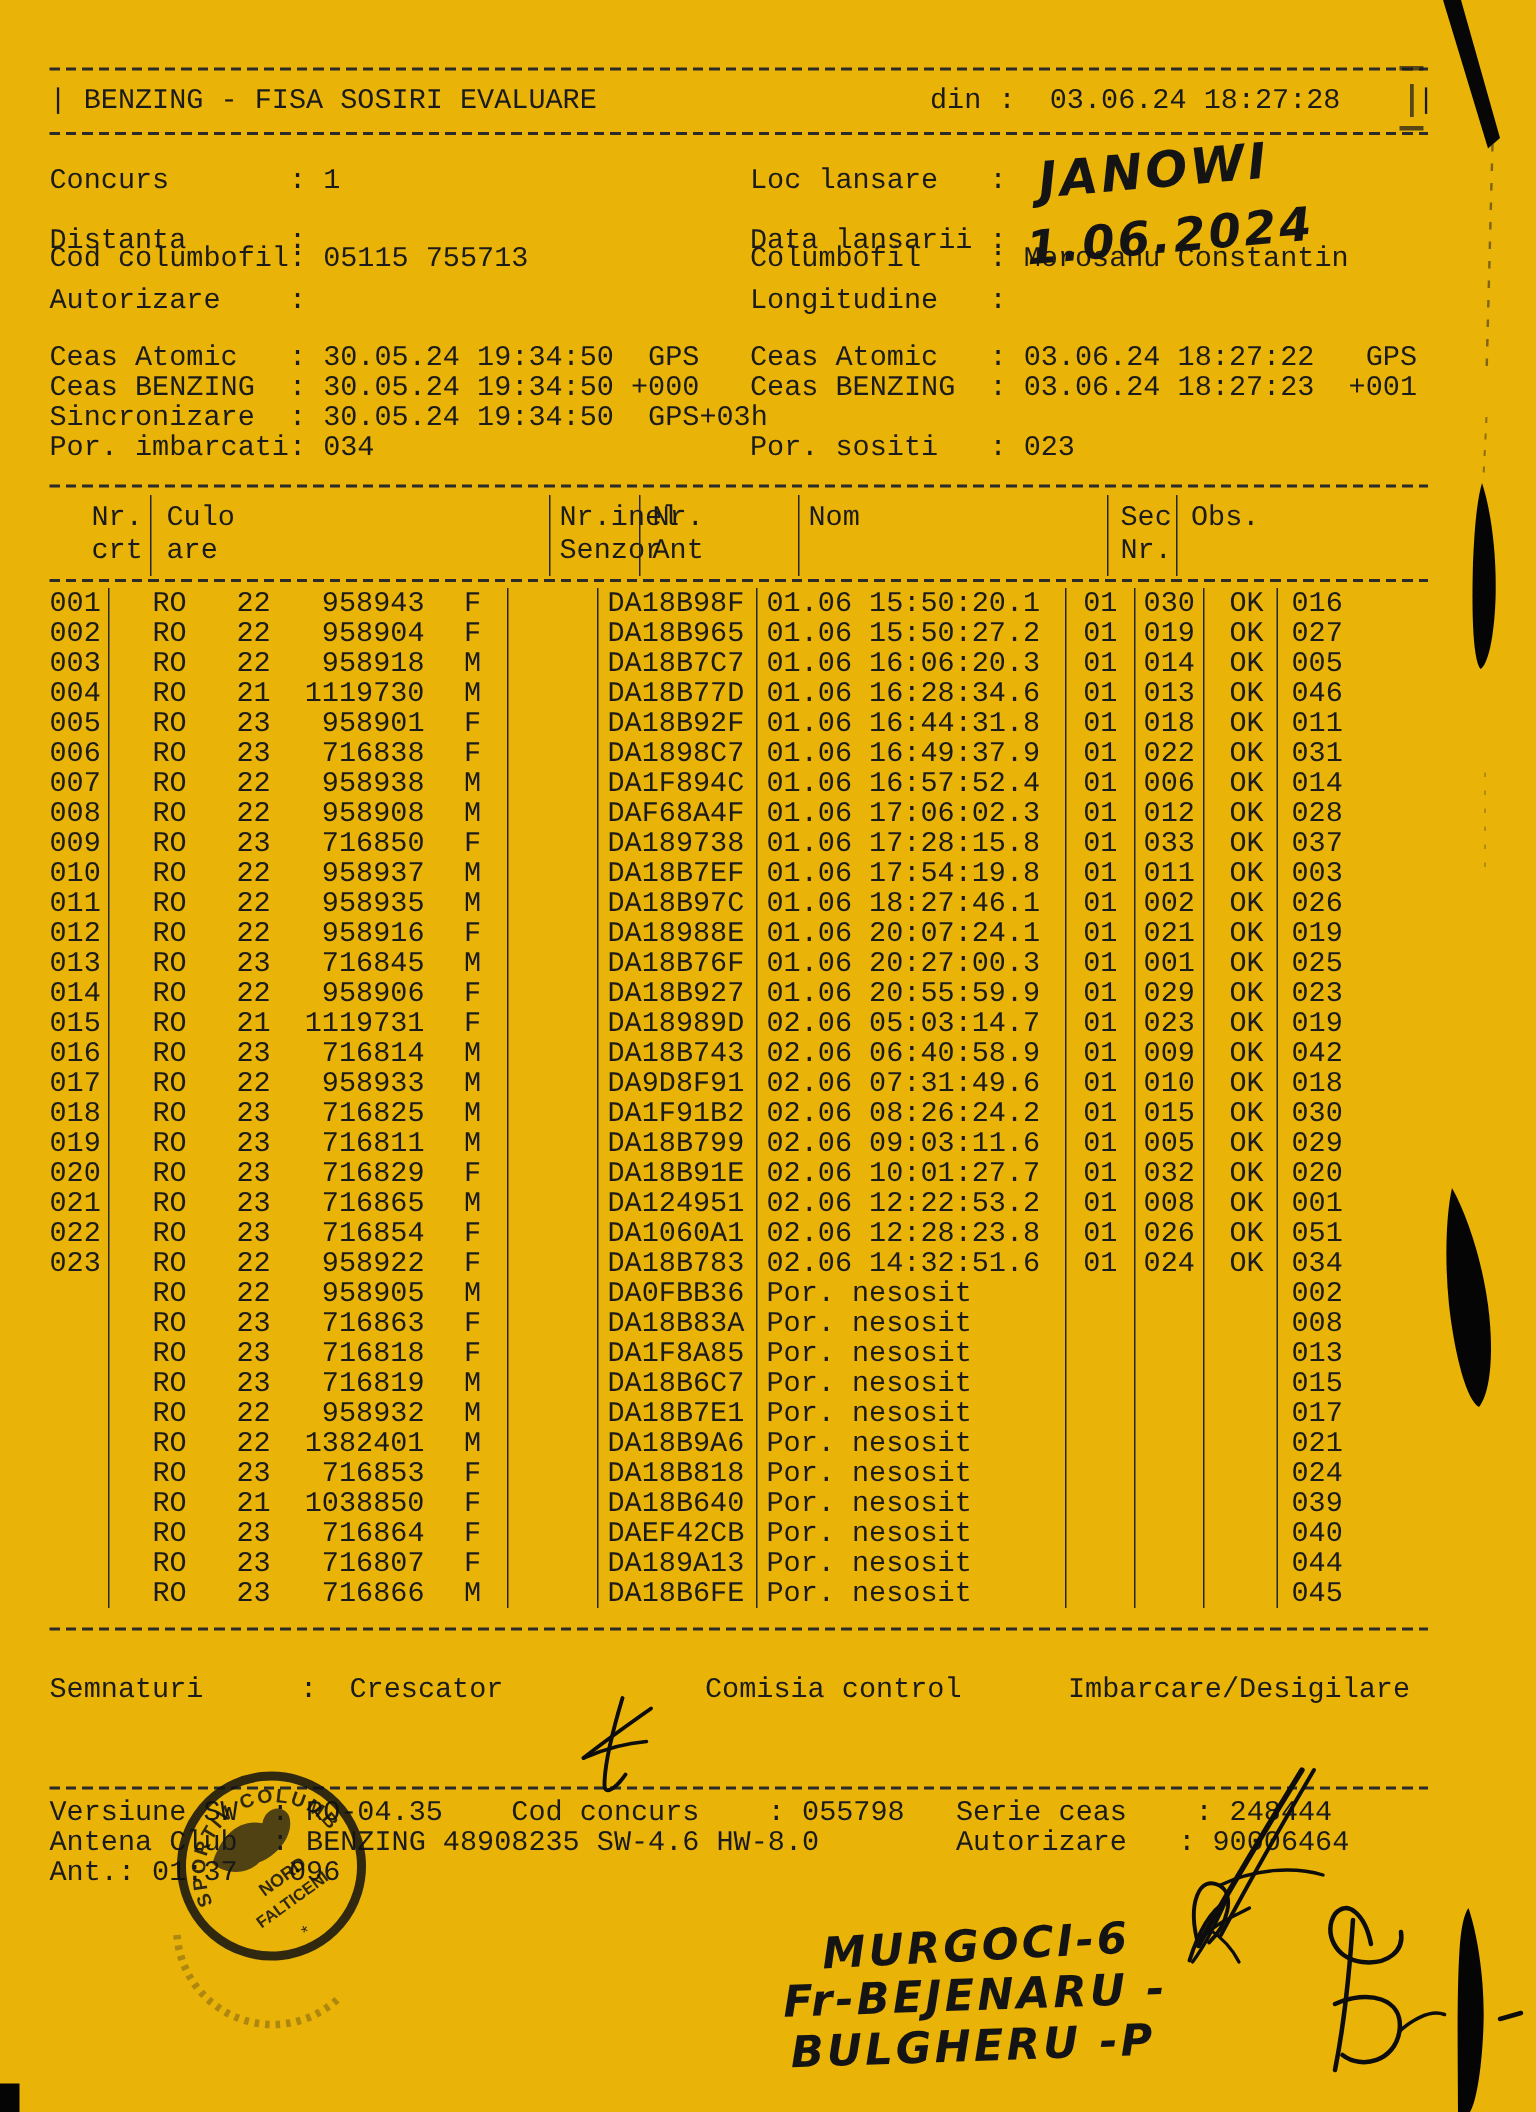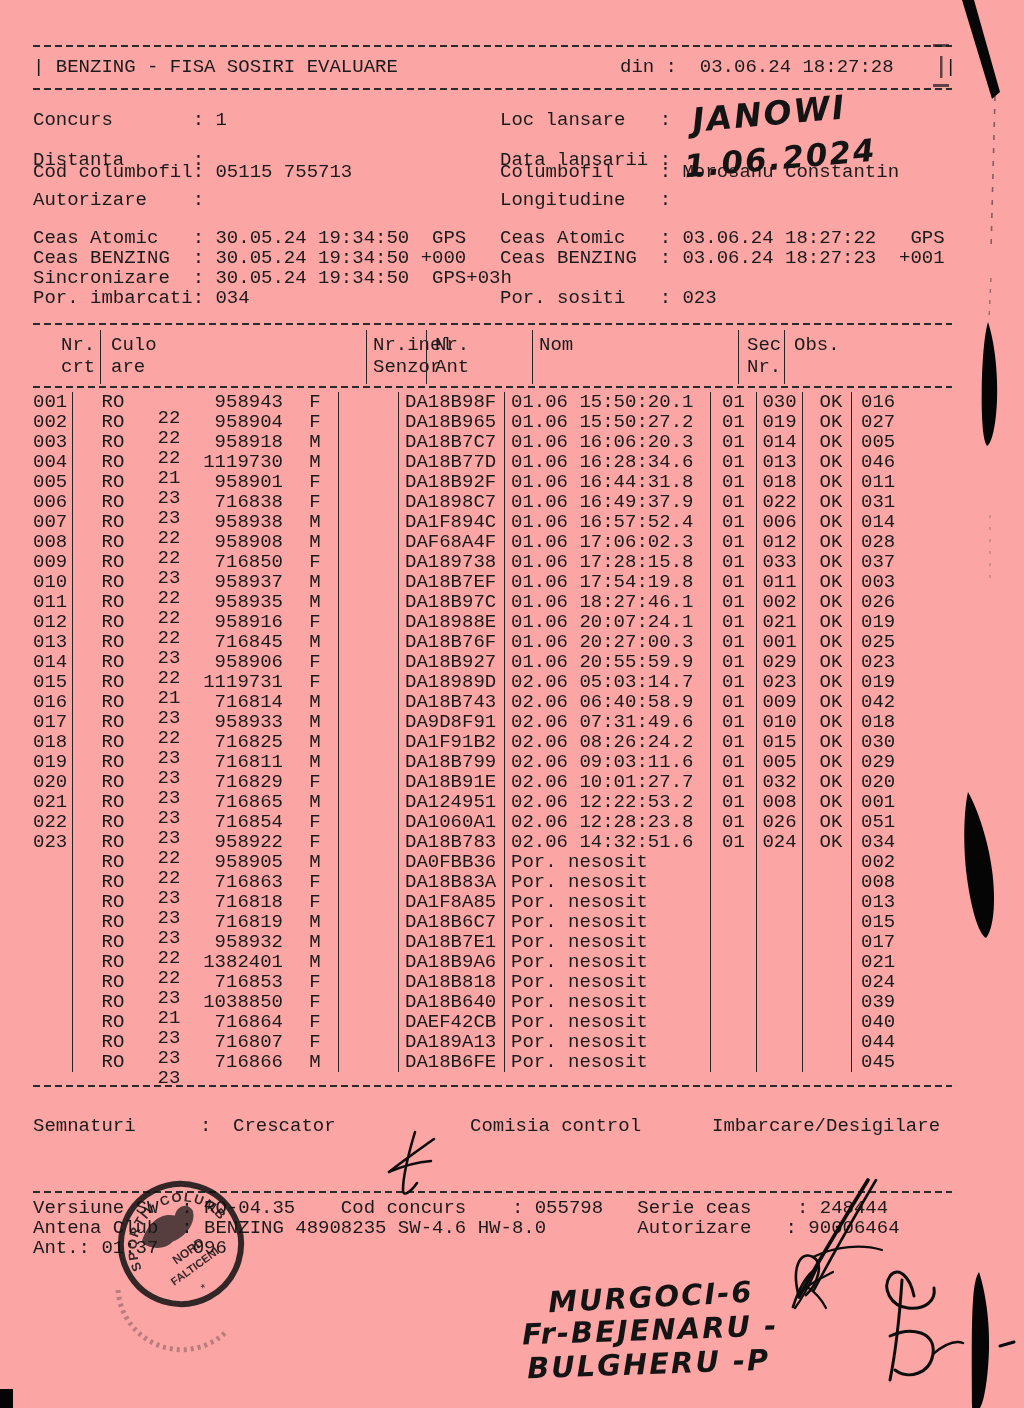--- a/index.html
+++ b/index.html
@@ -1,16 +1,16 @@
 <!DOCTYPE html>
 <html><head>
 <meta charset="utf-8">
 <style>
   html,body{margin:0;padding:0;background:#6b6b6b;}
-  .page{position:relative;width:1024px;height:1408px;margin:0 auto;background:#fca5a5;overflow:hidden;
+  .page{position:relative;width:1024px;height:1408px;margin:0 auto;background:#eab308;overflow:hidden;
         font-family:"Liberation Mono", monospace;color:#1b1b1b;}
   .ln{position:absolute;left:33px;height:20px;font:19px/20px "Liberation Mono",monospace;
       white-space:pre;color:#1b1b1b;}
   .lcol{position:absolute;left:0;top:0;white-space:pre;}
   .rcol{position:absolute;left:467px;top:0;white-space:pre;}
   .abs{position:absolute;top:0;white-space:pre;}
   .dash{position:absolute;left:33px;width:919px;height:2px;
         background:repeating-linear-gradient(90deg,#2b2b2b 0 7px,transparent 7px 11px);}
   
   .tgrid{display:grid;grid-template-columns:39px 266px 60px 106px 206px 46px 46px 49px 138px;}
@@ -18,21 +18,21 @@
   .thead .hc{border-left:1.6px solid #262626;padding-top:4px;}
   .thead .hc:first-child{border-left:none;}
   .hc div{font:19px/22px "Liberation Mono",monospace;white-space:pre;}
   .tbody{position:absolute;left:33px;top:392px;}
   .trow{display:grid;grid-template-columns:39px 266px 60px 106px 206px 46px 46px 49px 138px;height:20px;}
   .tc{font:19px/20px "Liberation Mono",monospace;white-space:pre;border-left:1.6px solid #262626;
       position:relative;overflow:visible;}
   .tc-nr{border-left:none;}
   .tc-serie span{position:absolute;top:0;font:inherit;white-space:pre;}
   .sub-country{left:20px;width:40px;text-align:center;}
-  .sub-year{left:80px;width:32px;text-align:center;margin-top:16px;}
+  .sub-year{left:80px;width:32px;text-align:center;}
   .sub-ring{left:115px;width:95px;text-align:right;}
   .sub-sex{left:228px;width:28px;text-align:center;}
   .tc-senzor{padding-left:6px;}
   .tc-sosire{padding-left:6px;}
   .tc-ant{text-align:center;}
   .tc-nom{text-align:center;}
   .tc-sec{padding-left:8px;text-align:center;}
   .tc-obs{padding-left:9px;}
   .hpad18{padding-left:18px;} .hpad10{padding-left:10px;} .hpad6{padding-left:6px;}
   .hpad8{padding-left:8px;} .hpad9{padding-left:9px;}

